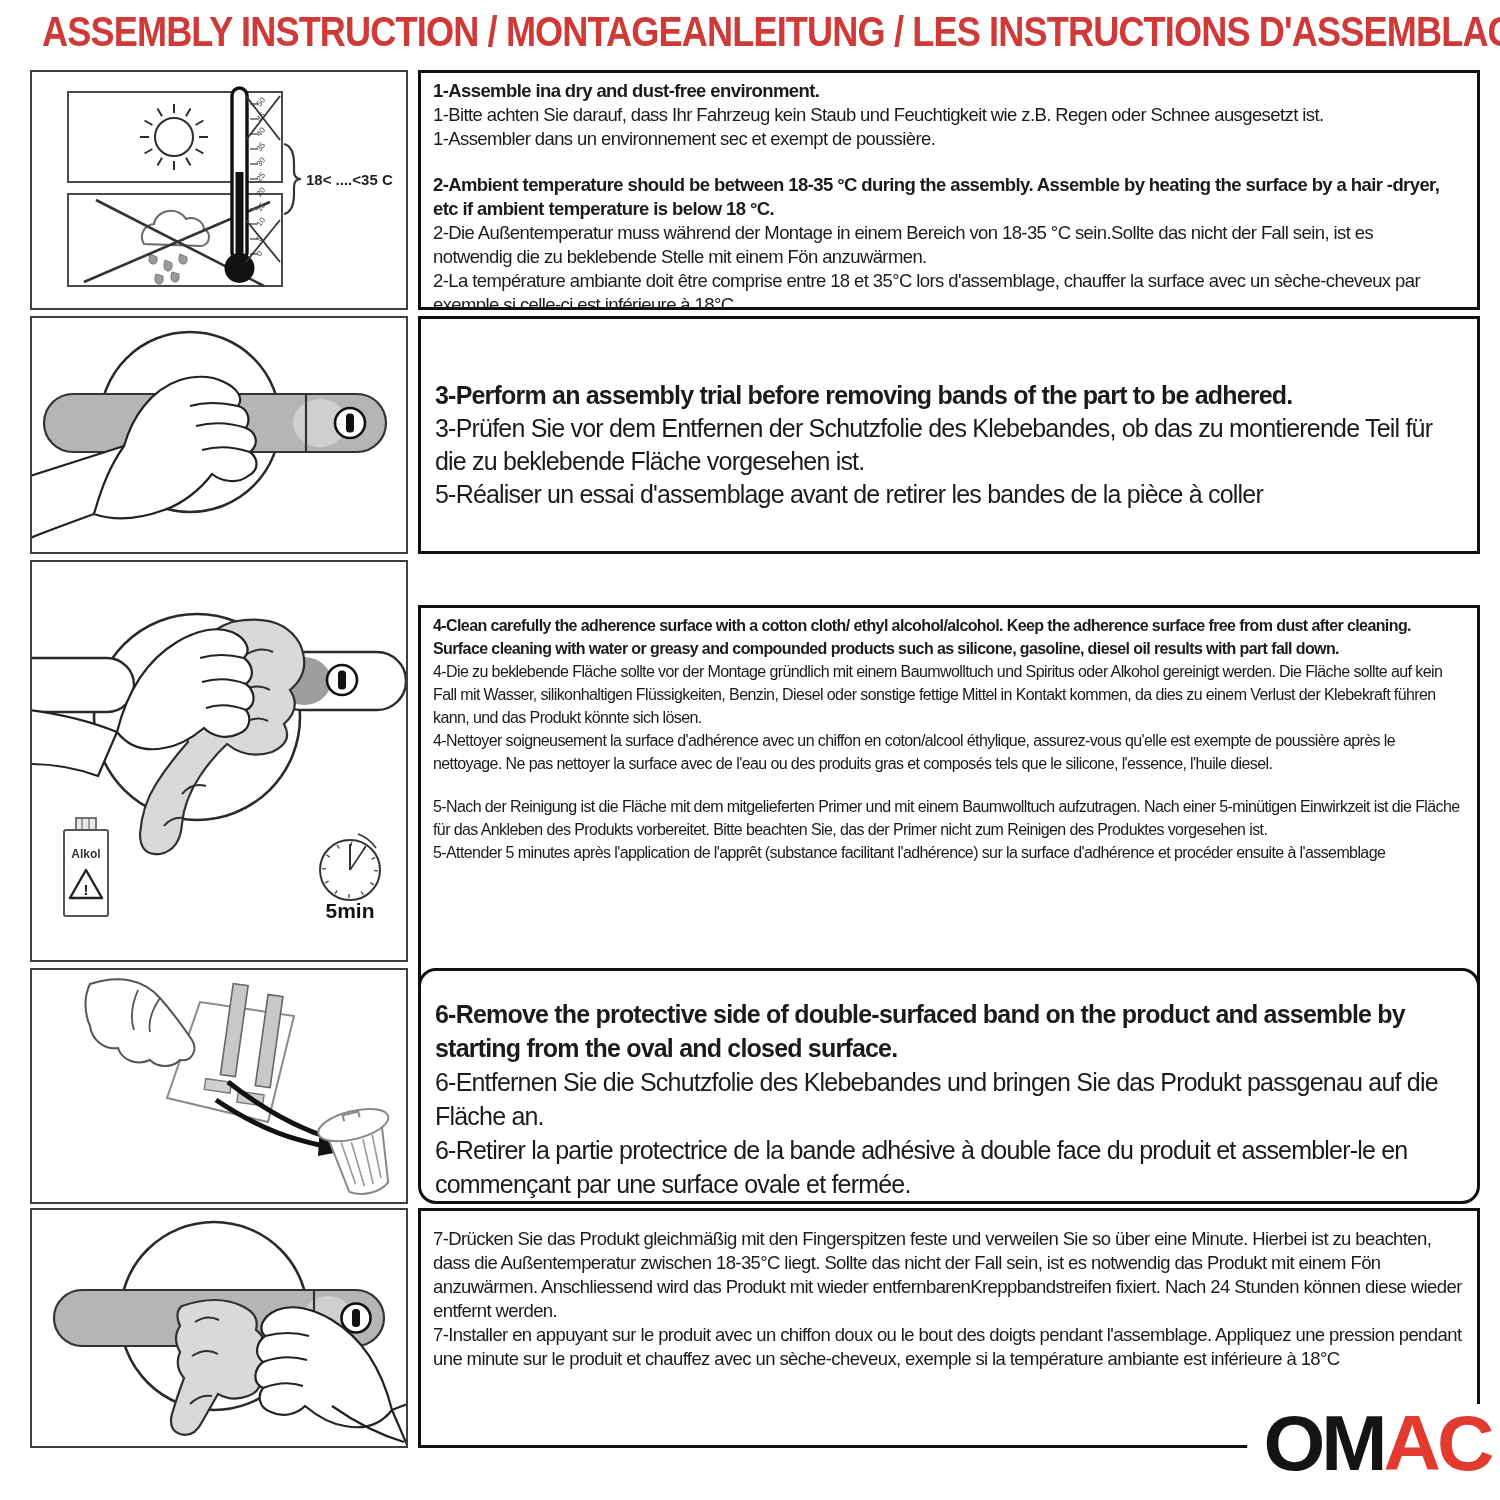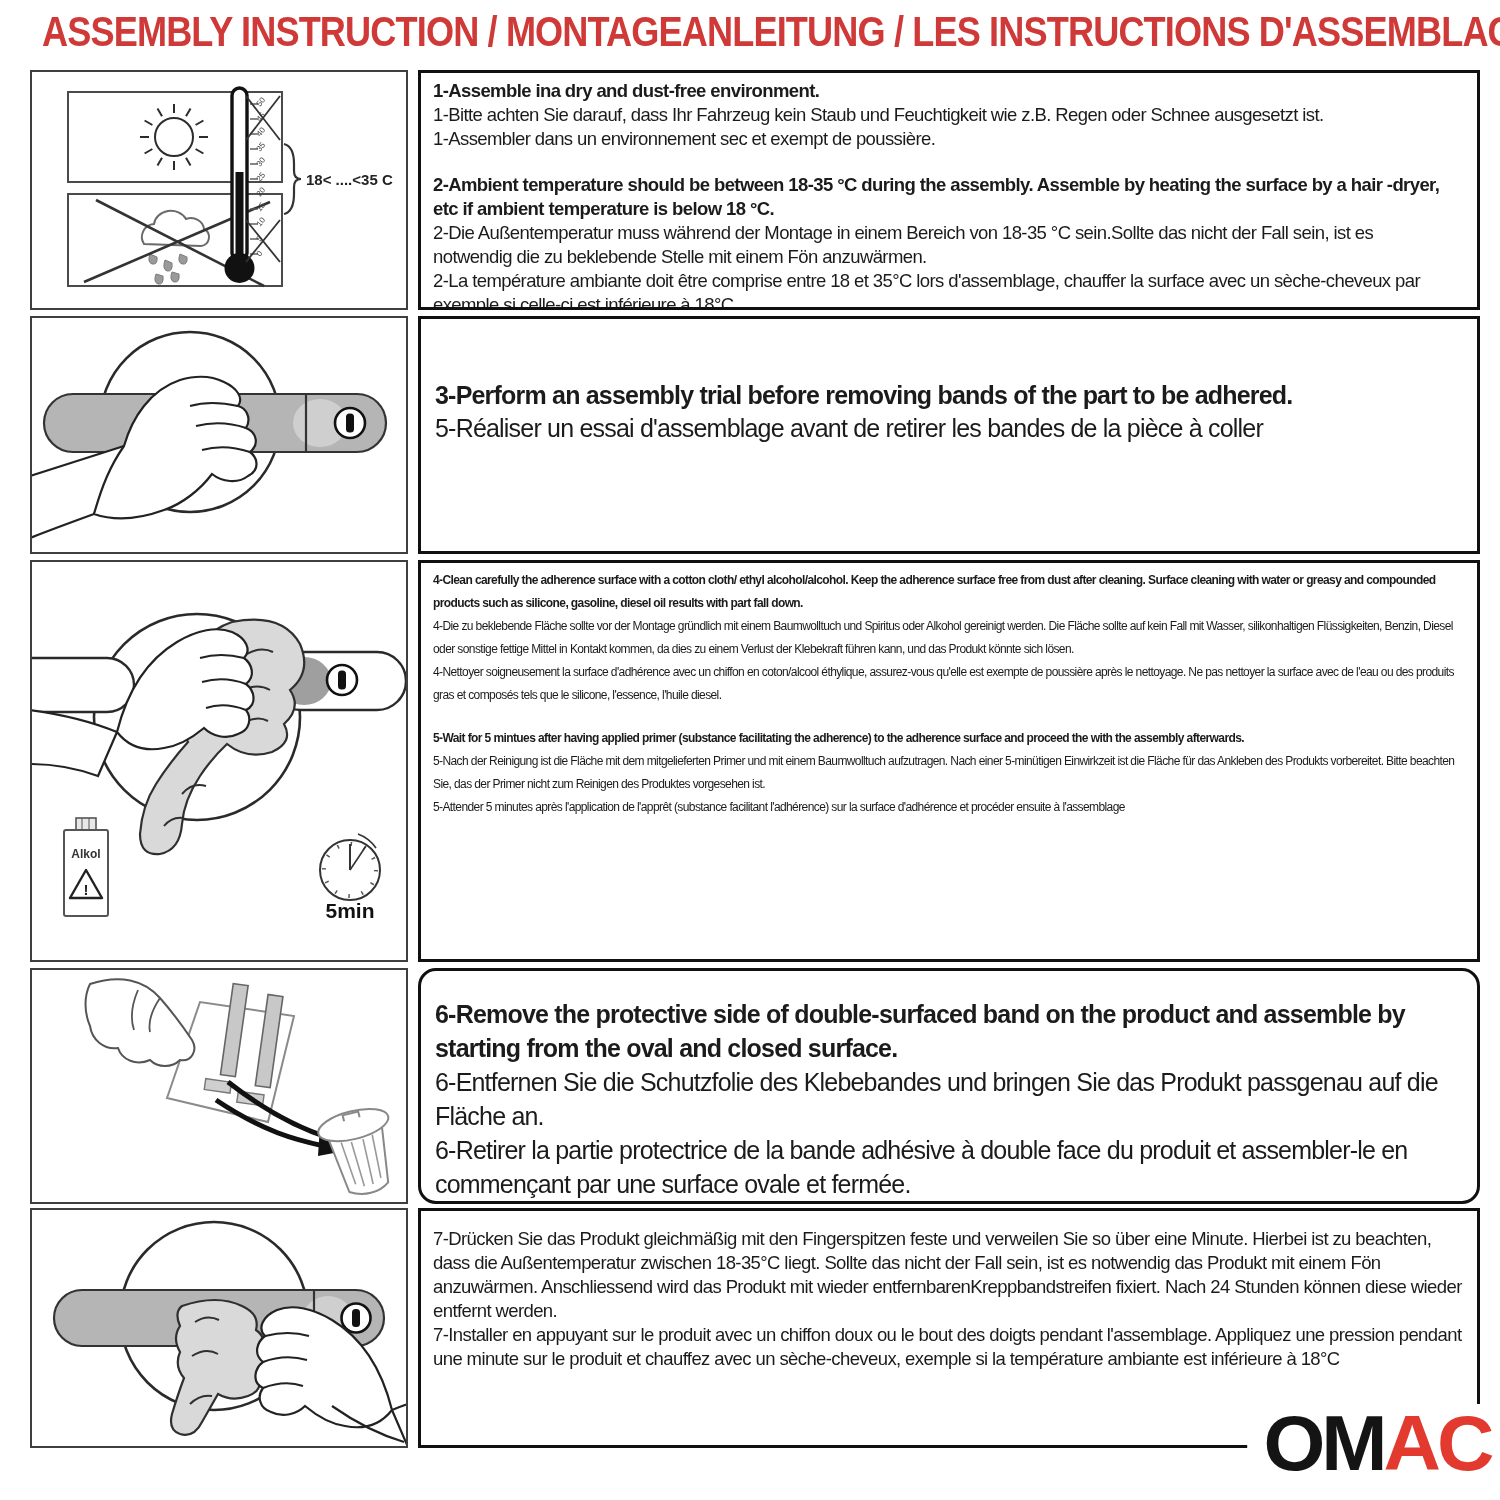--- a/index.html
+++ b/index.html
@@ -8,21 +8,21 @@
   .title{position:absolute;left:42px;top:8px;white-space:nowrap;font-weight:bold;
          font-size:42px;letter-spacing:-1px;transform:scaleX(.86);transform-origin:left top;}
   .row{position:absolute;left:0;width:1500px;}
   .illus{position:absolute;left:30px;width:378px;box-sizing:border-box;
          border:2px solid #3f3f3f;background:#fff;overflow:hidden;}
   .txt{position:absolute;left:418px;width:1062px;box-sizing:border-box;
        border:3px solid #101010;background:#fff;overflow:hidden;}
   .txt p{margin:0;}
   .b{font-weight:bold;}
   .small{font-size:18.5px;line-height:24px;letter-spacing:-.6px;padding:6px 30px 4px 12px;}
-  .small3{font-size:12px;line-height:23px;letter-spacing:-.6px;padding:6px 12px 4px 12px;}
+  .small3{font-size:16px;line-height:23px;letter-spacing:-.6px;padding:6px 12px 4px 12px;margin-top:45px;}
   .big{font-size:25px;line-height:33px;letter-spacing:-.8px;padding:60px 14px 4px 14px;}
   .big4{font-size:25px;line-height:34px;letter-spacing:-.8px;padding:26px 14px 4px 14px;border-radius:18px;}
   .small5{font-size:18.5px;line-height:24px;letter-spacing:-.6px;padding:16px 12px 4px 12px;}
   .gap{height:22px;}
   .gap3{height:20px;}
   svg{display:block;}
   .logo{position:absolute;top:1404px;right:8px;background:#fff;padding:4px 2px 6px 16px;
         font-weight:bold;font-size:78px;line-height:70px;letter-spacing:-4px;
         transform:scaleX(1.02);transform-origin:right top;}
 </style>
@@ -131,20 +131,21 @@
           <path d="M62,196 C70,168 78,148 92,128 C100,100 118,72 148,62 C165,57 180,58 192,64
                    C205,70 212,80 206,88 C214,90 220,100 214,110 C224,114 228,126 218,134
                    C226,140 228,152 216,158 C206,166 190,164 180,156 C168,172 150,186 132,192
                    C110,200 85,204 62,196 Z" fill="#fff" stroke="#222" stroke-width="2.2"></path>
           <path d="M206,88 C188,84 172,84 158,88 M214,110 C196,104 180,104 164,108 M218,134 C200,128 184,128 170,132" fill="none" stroke="#222" stroke-width="2"></path>
         </g>
       </svg>
     </div>
     <div class="txt big" style="top:0;height:238px">
       <p class="b">3-Perform an assembly trial before removing bands of the part to be adhered.</p>
+      <p>3-Prüfen Sie vor dem Entfernen der Schutzfolie des Klebebandes, ob das zu montierende Teil für die zu beklebende Fläche vorgesehen ist.</p>
       <p>5-Réaliser un essai d'assemblage avant de retirer les bandes de la pièce à coller</p>
     </div>
   </div>
 
   <div class="row" style="top:560px;height:402px">
     <div class="illus" style="top:0;height:402px">
       <svg width="374" height="398" viewBox="0 0 374 398">
         <circle cx="165" cy="155" r="103" fill="#fff" stroke="#2a2a2a" stroke-width="2.6"></circle>
         <g>
           <rect x="-30" y="96" width="132" height="54" rx="27" fill="#fff" stroke="#2a2a2a" stroke-width="2.4"></rect>
@@ -183,21 +184,20 @@
           <path d="M326,272 A38,38 0 0 1 344,286" fill="none" stroke="#333" stroke-width="1.6"></path>
           <text x="318" y="356" font-size="21" font-weight="600" fill="#111" text-anchor="middle">5min</text>
         </g>
       </svg>
     </div>
     <div class="txt small3" style="top:0;height:402px">
       <p class="b">4-Clean carefully the adherence surface with a cotton cloth/ ethyl alcohol/alcohol. Keep the adherence surface free from dust after cleaning. Surface cleaning with water or greasy and compounded products such as silicone, gasoline, diesel oil results with part fall down.</p>
       <p>4-Die zu beklebende Fläche sollte vor der Montage gründlich mit einem Baumwolltuch und Spiritus oder Alkohol gereinigt werden. Die Fläche sollte auf kein Fall mit Wasser, silikonhaltigen Flüssigkeiten, Benzin, Diesel oder sonstige fettige Mittel in Kontakt kommen, da dies zu einem Verlust der Klebekraft führen kann, und das Produkt könnte sich lösen.</p>
       <p>4-Nettoyer soigneusement la surface d'adhérence avec un chiffon en coton/alcool éthylique, assurez-vous qu'elle est exempte de poussière après le nettoyage. Ne pas nettoyer la surface avec de l'eau ou des produits gras et composés tels que le silicone, l'essence, l'huile diesel.</p>
       <div class="gap3"></div>
-      <p class="b">5-Wait for 5 mintues after having applied primer (substance facilitating the adherence) to the adherence surface and proceed the with the assembly afterwards.</p>
       <p>5-Nach der Reinigung ist die Fläche mit dem mitgelieferten Primer und mit einem Baumwolltuch aufzutragen. Nach einer 5-minütigen Einwirkzeit ist die Fläche für das Ankleben des Produkts vorbereitet. Bitte beachten Sie, das der Primer nicht zum Reinigen des Produktes vorgesehen ist.</p>
       <p>5-Attender 5 minutes après l'application de l'apprêt (substance facilitant l'adhérence) sur la surface d'adhérence et procéder ensuite à l'assemblage</p>
     </div>
   </div>
 
   <div class="row" style="top:968px;height:236px">
     <div class="illus" style="top:0;height:236px">
       <svg width="374" height="232" viewBox="0 0 374 232">
         <path d="M135,128 L168,32 L262,46 L236,152 Z" fill="#fff" stroke="#8a8a8a" stroke-width="2"></path>
         <g>

